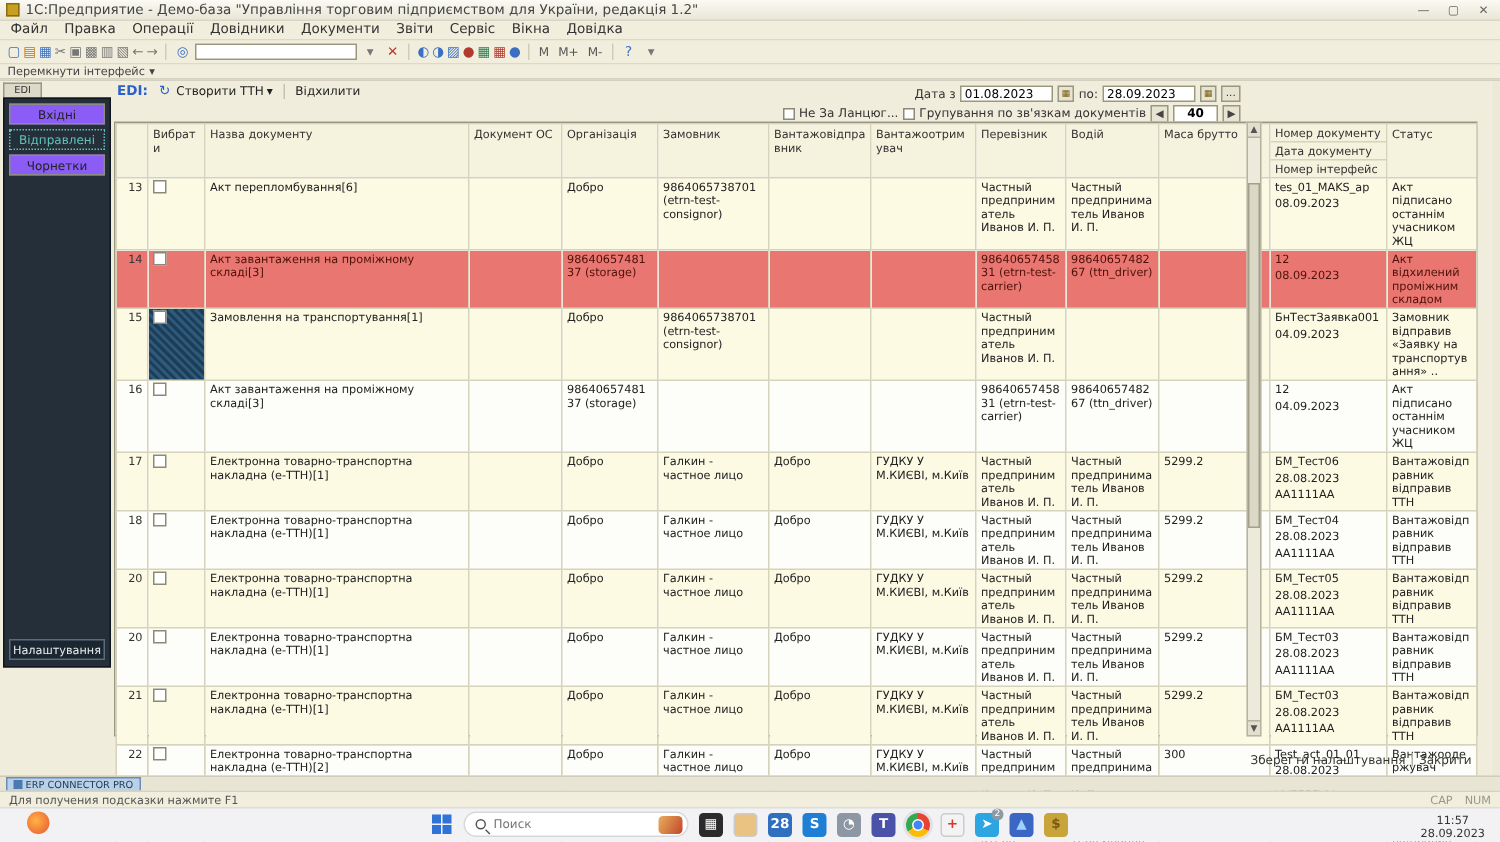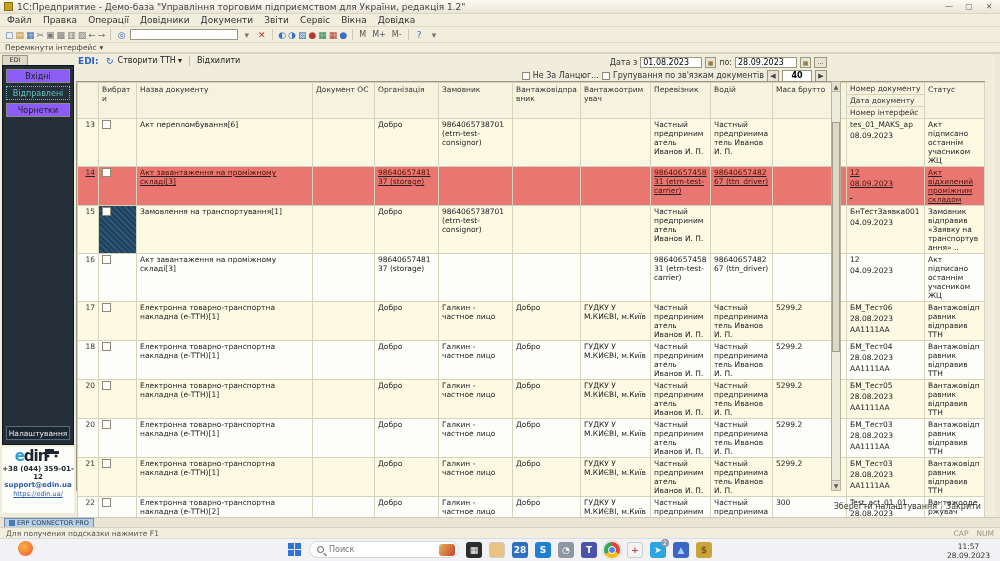--- a/index.html
+++ b/index.html
@@ -183,33 +183,20 @@
 <div class="content">
 
   <div class="side-tab">EDI</div>
   <div class="sidebar" id="sidenav">
       <div class="nav-btn">Вхідні</div>
       <div class="nav-btn active">Відправлені</div>
       <div class="nav-btn">Чорнетки</div>
     </div>
   <div class="settings-btn" style="position:absolute; left:6px; top:372px;">Налаштування</div>
 
-  <div class="contact">
-    <div class="logo">
-      <span class="e">e</span><span>din</span><svg width="16" height="10" viewBox="0 0 16 10">
-          <rect x="0" y="1" width="9" height="5" fill="#1d2430"></rect>
-          <rect x="9" y="3" width="5" height="3" fill="#1d2430"></rect>
-          <circle cx="3" cy="8" r="1.5" fill="#1d2430"></circle>
-          <circle cx="11" cy="8" r="1.5" fill="#1d2430"></circle>
-        </svg>
-    </div>
-    <div class="ph">+38 (044) 359-01-12</div>
-    <div class="em">support@edin.ua</div>
-    <div class="st">https://edin.ua/</div>
-  </div>
 
   <div class="main">
 
     <div class="cmdrow">
       <span class="cmdlabel">EDI:</span>
       <span class="glyph">↻</span>
       <span class="cmdbtn">
           <span>Створити ТТН</span>
           <span>▾</span>
         </span>
@@ -290,21 +277,21 @@
               <td>Частный предприниматель Иванов И. П.</td>
               <td>Частный предприниматель Иванов И. П.</td>
               <td></td>
               <td class="c-docno">
                 <div>tes_01_MAKS_ap</div>
                 <div>08.09.2023</div>
                 <div>&nbsp;</div>
               </td>
               <td>Акт підписано останнім учасником ЖЦ</td>
             </tr>
-            <tr class="tone-red" style="height: 30px; text-decoration: underline;">
+            <tr class="tone-red" style="height: 30px;">
               <td class="c-num">14</td>
               <td class="c-sel"><span class="cb"></span></td>
               <td>Акт завантаження на проміжному складі[3]</td>
               <td></td>
               <td>9864065748137 (storage)</td>
               <td></td>
               <td></td>
               <td></td>
               <td>9864065745831 (etrn-test-carrier)</td>
               <td>9864065748267 (ttn_driver)</td>

